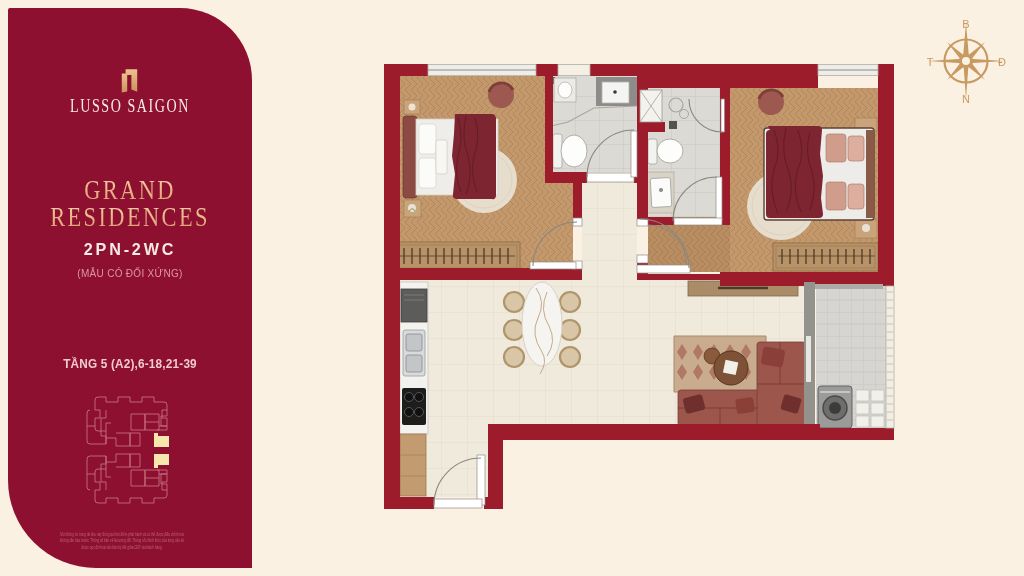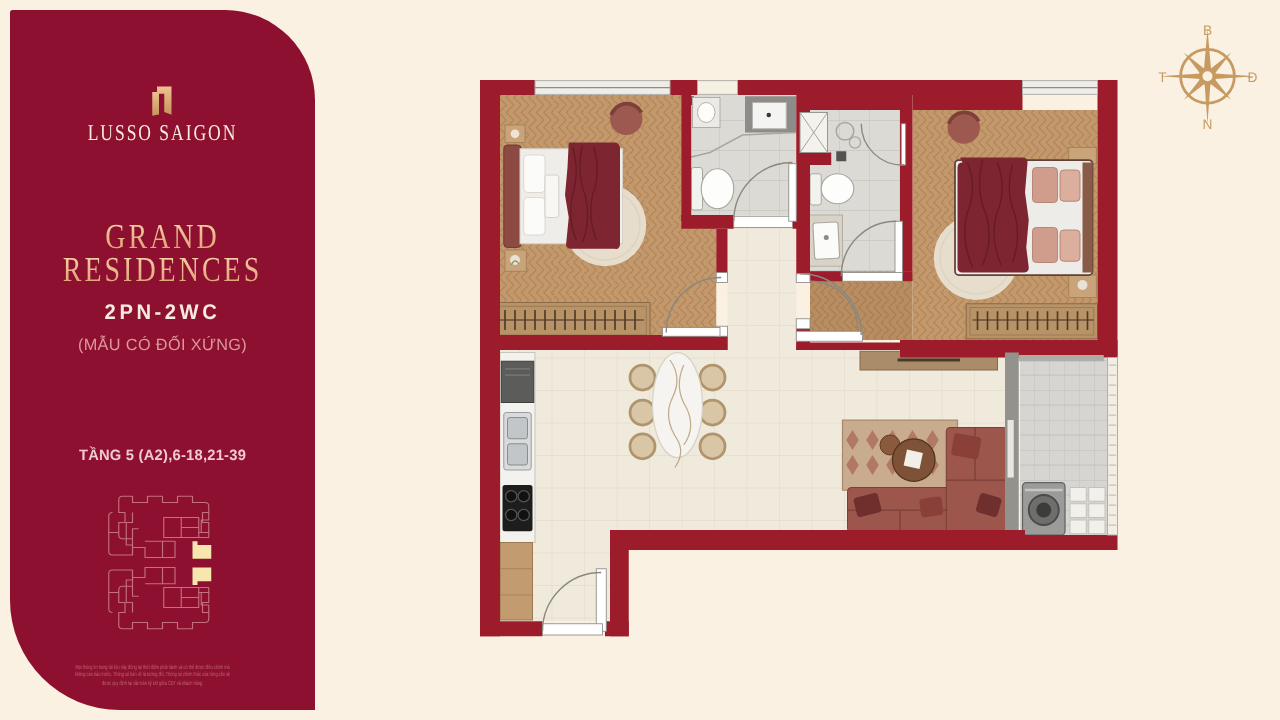--- a/index.html
+++ b/index.html
@@ -9,21 +9,21 @@
   border-radius:2px 72px 0 88px;}
 .ct{position:absolute;left:8px;text-align:center;white-space:nowrap;}
 #lusso{width:244px;top:97px;color:#f7ece2;font-family:"Liberation Serif",serif;
   font-size:18px;letter-spacing:2px;transform:scaleX(0.78);line-height:1;}
 #grand1,#grand2{width:244px;font-family:"Liberation Serif",serif;line-height:1;
   background:linear-gradient(180deg,#f4d6aa 0%,#e8b286 55%,#db9e72 100%);
   -webkit-background-clip:text;background-clip:text;color:transparent;}
 #grand1{top:176px;font-size:28px;letter-spacing:3px;transform:scaleX(0.8);}
 #grand2{top:203px;font-size:28px;letter-spacing:3px;transform:scaleX(0.8);}
 #pn{width:244px;top:241px;color:#f6ebe0;font-size:17px;font-weight:bold;letter-spacing:3px;transform:scaleX(0.95);line-height:1;}
-#mau{width:244px;top:269px;color:#dc96a0;font-size:13px;letter-spacing:0.3px;line-height:1;}
+#mau{width:244px;top:269px;color:#dc96a0;font-size:10px;letter-spacing:0.3px;line-height:1;}
 #tang{width:244px;top:358px;color:#f2cbce;font-size:12px;font-weight:bold;letter-spacing:0.2px;line-height:1;transform:scaleX(0.98);}
 #disc{left:12px;width:220px;top:532px;color:#bb6573;font-size:4.8px;line-height:6.3px;white-space:normal;transform:scaleX(0.645);}
 </style>
 </head>
 <body>
 <div id="panel"></div>
 <svg id="logo" style="position:absolute;left:119px;top:66px" width="22" height="30" viewBox="0 0 22 30">
 <defs>
       <linearGradient id="lg" x1="0" y1="0" x2="0" y2="1">
 <stop offset="0" stop-color="#ecc28d"></stop>

